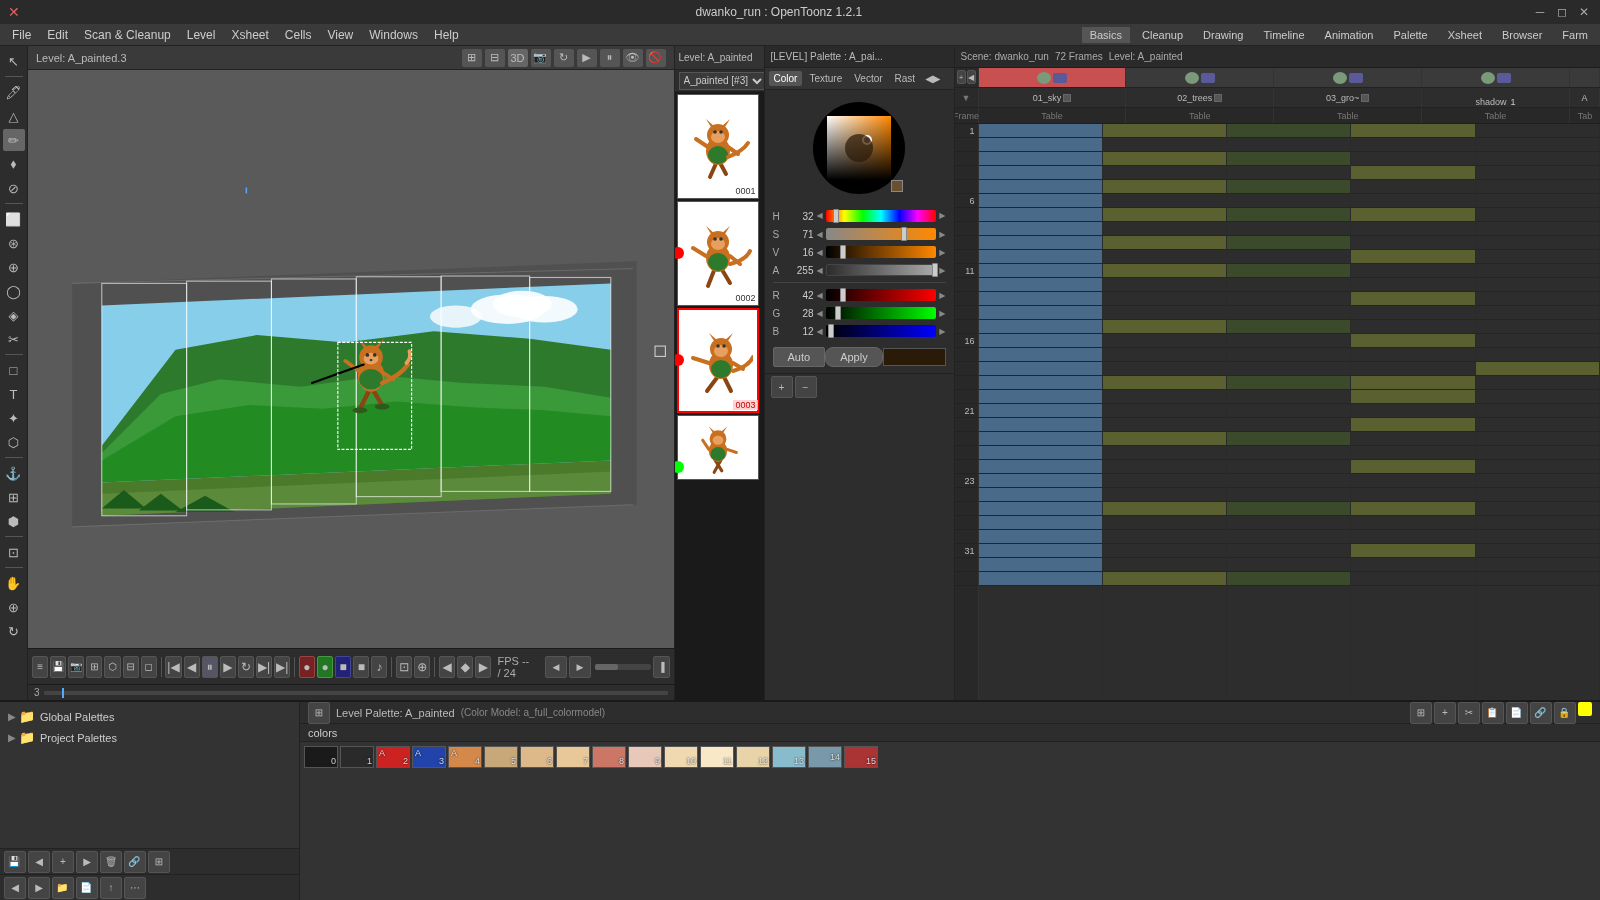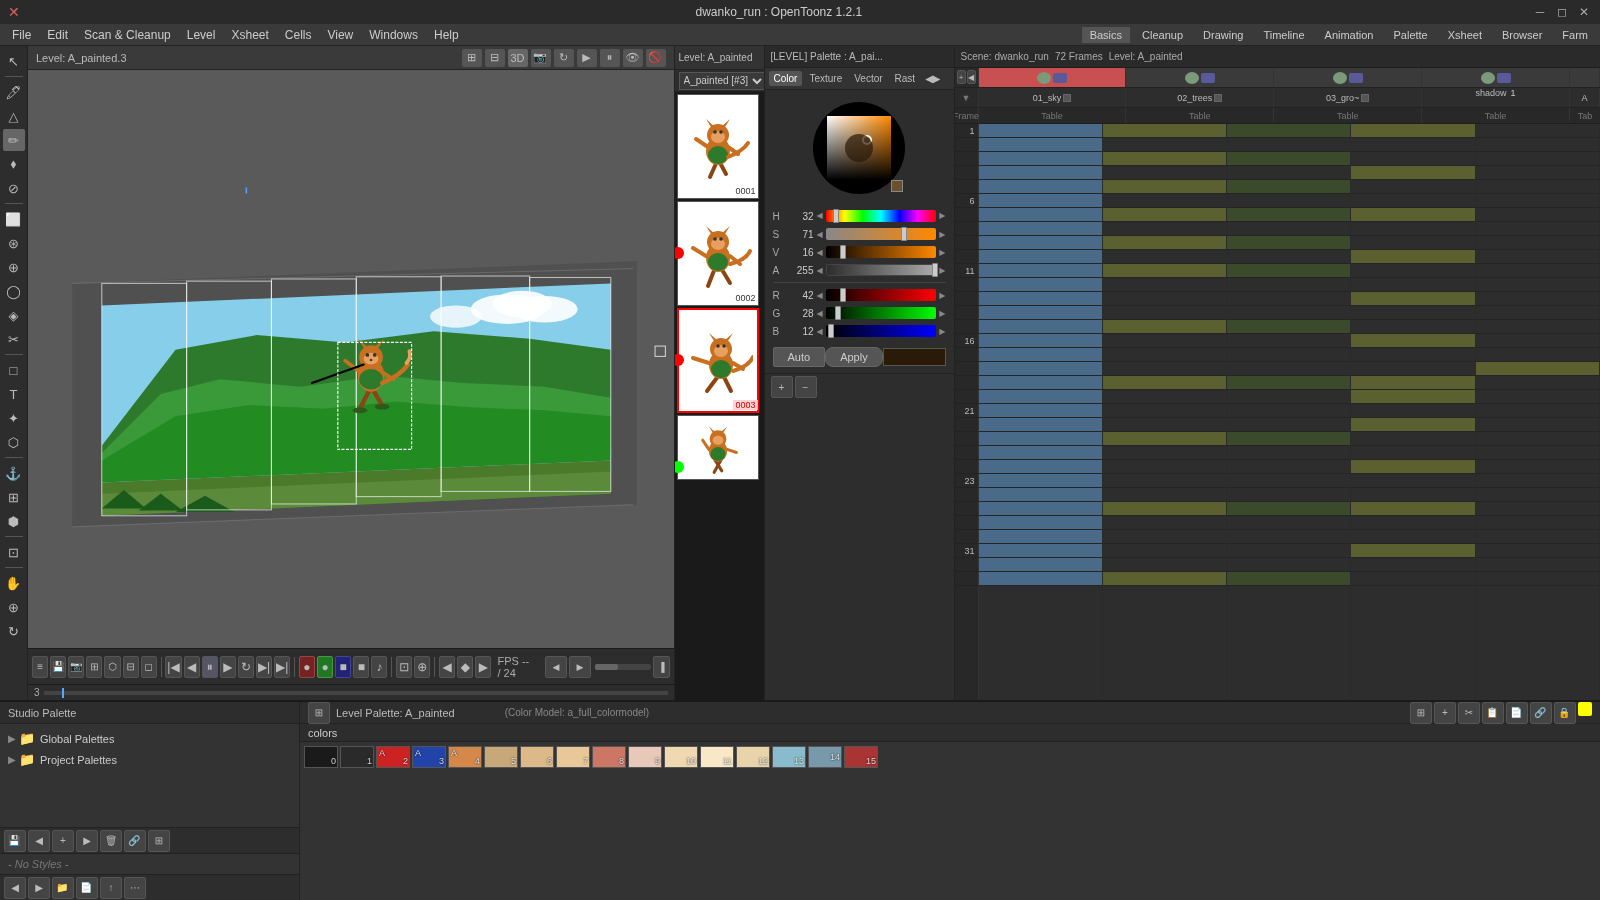--- a/index.html
+++ b/index.html
@@ -568,21 +568,21 @@
           <div style="width:8px;height:8px;background:#555;border:1px solid #666;cursor:pointer;"></div>
         </div>
         <div style="flex:1;border-right:1px solid #333;font-size:9px;color:#bbb;display:flex;align-items:center;justify-content:center;gap:2px;">
           <span>02_trees</span>
           <div style="width:8px;height:8px;background:#555;border:1px solid #666;cursor:pointer;"></div>
         </div>
         <div style="flex:1;border-right:1px solid #333;font-size:9px;color:#bbb;display:flex;align-items:center;justify-content:center;gap:2px;">
           <span>03_gro~</span>
           <div style="width:8px;height:8px;background:#555;border:1px solid #666;cursor:pointer;"></div>
         </div>
-        <div style="flex:1;border-right:1px solid #333;font-size:9px;color:#bbb;display:flex;align-items:flex-start;justify-content:center;gap:2px;">
+        <div style="flex:1;border-right:1px solid #333;font-size:9px;color:#bbb;display:flex;align-items:flex-end;justify-content:center;gap:2px;">
           <span>shadow</span>
           <span style="font-size:9px;color:#ccc;margin-left:2px;">1</span>
         </div>
         <div style="width:30px;border-right:1px solid #333;font-size:9px;color:#bbb;display:flex;align-items:center;justify-content:center;">
           <span>A</span>
         </div>
       </div>
 
       <div style="height:16px;display:flex;background:#282828;border-bottom:1px solid #1e1e1e;">
         <div style="width:24px;border-right:1px solid #333;font-size:9px;color:#777;display:flex;align-items:center;justify-content:center;">Frame</div>
@@ -807,23 +807,20 @@
             </div>
           </div>
         </div>
     </div>
 
   </div>
 
   <div style="height:200px;display:flex;border-top:2px solid #1a1a1a;">
 
     <div style="width:300px;background:#333;border-right:1px solid #222;display:flex;flex-direction:column;">
-      <div style="height:22px;background:#2d2d2d;display:flex;align-items:center;padding:0 8px;font-size:11px;color:#bbb;border-bottom:1px solid #222;">
-        <span>Studio Palette</span>
-      </div>
       <div style="flex:1;padding:4px;">
         <div style="display:flex;align-items:center;gap:4px;padding:3px 4px;cursor:pointer;">
           <span style="color:#888;font-size:10px;">▶</span>
           <span style="color:#c8a030;font-size:13px;">📁</span>
           <span style="font-size:11px;color:#ccc;">Global Palettes</span>
         </div>
         <div style="display:flex;align-items:center;gap:4px;padding:3px 4px;cursor:pointer;">
           <span style="color:#888;font-size:10px;">▶</span>
           <span style="color:#c8a030;font-size:13px;">📁</span>
           <span style="font-size:11px;color:#ccc;">Project Palettes</span>
@@ -833,39 +830,36 @@
       <div style="height:26px;background:#2d2d2d;display:flex;align-items:center;padding:0 4px;gap:2px;border-top:1px solid #222;">
         <div class="pb-btn" style="font-size:10px;">💾</div>
         <div class="pb-btn" style="font-size:10px;">◀</div>
         <div class="pb-btn" style="font-size:10px;">+</div>
         <div class="pb-btn" style="font-size:10px;">▶</div>
         <div class="pb-btn" style="font-size:10px;">🗑</div>
         <div class="pb-btn" style="font-size:10px;">🔗</div>
         <div class="pb-btn" style="font-size:10px;">⊞</div>
       </div>
 
-      <div style="padding:4px 8px;font-size:11px;color:#777;font-style:italic;background:#333;border-top:1px solid #222;">
-        <span>- No Styles -</span>
-      </div>
 
       <div style="height:26px;background:#2d2d2d;display:flex;align-items:center;padding:0 4px;gap:2px;border-top:1px solid #222;">
         <div class="pb-btn" style="font-size:10px;">◀</div>
         <div class="pb-btn" style="font-size:10px;">▶</div>
         <div class="pb-btn" style="font-size:10px;">📁</div>
         <div class="pb-btn" style="font-size:10px;">📄</div>
         <div class="pb-btn" style="font-size:10px;">↑</div>
         <div class="pb-btn" style="font-size:10px;">⋯</div>
       </div>
     </div>
 
     <div style="flex:1;background:#333;display:flex;flex-direction:column;">
       <div style="height:22px;background:#2d2d2d;display:flex;align-items:center;padding:0 8px;gap:6px;font-size:11px;color:#bbb;border-bottom:1px solid #222;">
         <div class="pb-btn" style="font-size:10px;">⊞</div>
         <span>Level Palette: A_painted</span>
-        <span style="color:#888;font-size:10px;margin-left:44px;">(Color Model: a_full_colormodel)</span>
+        <span style="color:#888;font-size:10px;">(Color Model: a_full_colormodel)</span>
         <div style="margin-left:auto;display:flex;gap:2px;">
           <div class="pb-btn" style="font-size:10px;">⊞</div>
           <div class="pb-btn" style="font-size:10px;">+</div>
           <div class="pb-btn" style="font-size:10px;">✂</div>
           <div class="pb-btn" style="font-size:10px;">📋</div>
           <div class="pb-btn" style="font-size:10px;">📄</div>
           <div class="pb-btn" style="font-size:10px;">🔗</div>
           <div class="pb-btn" style="font-size:10px;">🔒</div>
           <div style="width:14px;height:14px;background:#ff0;border-radius:2px;cursor:pointer;"></div>
         </div>

